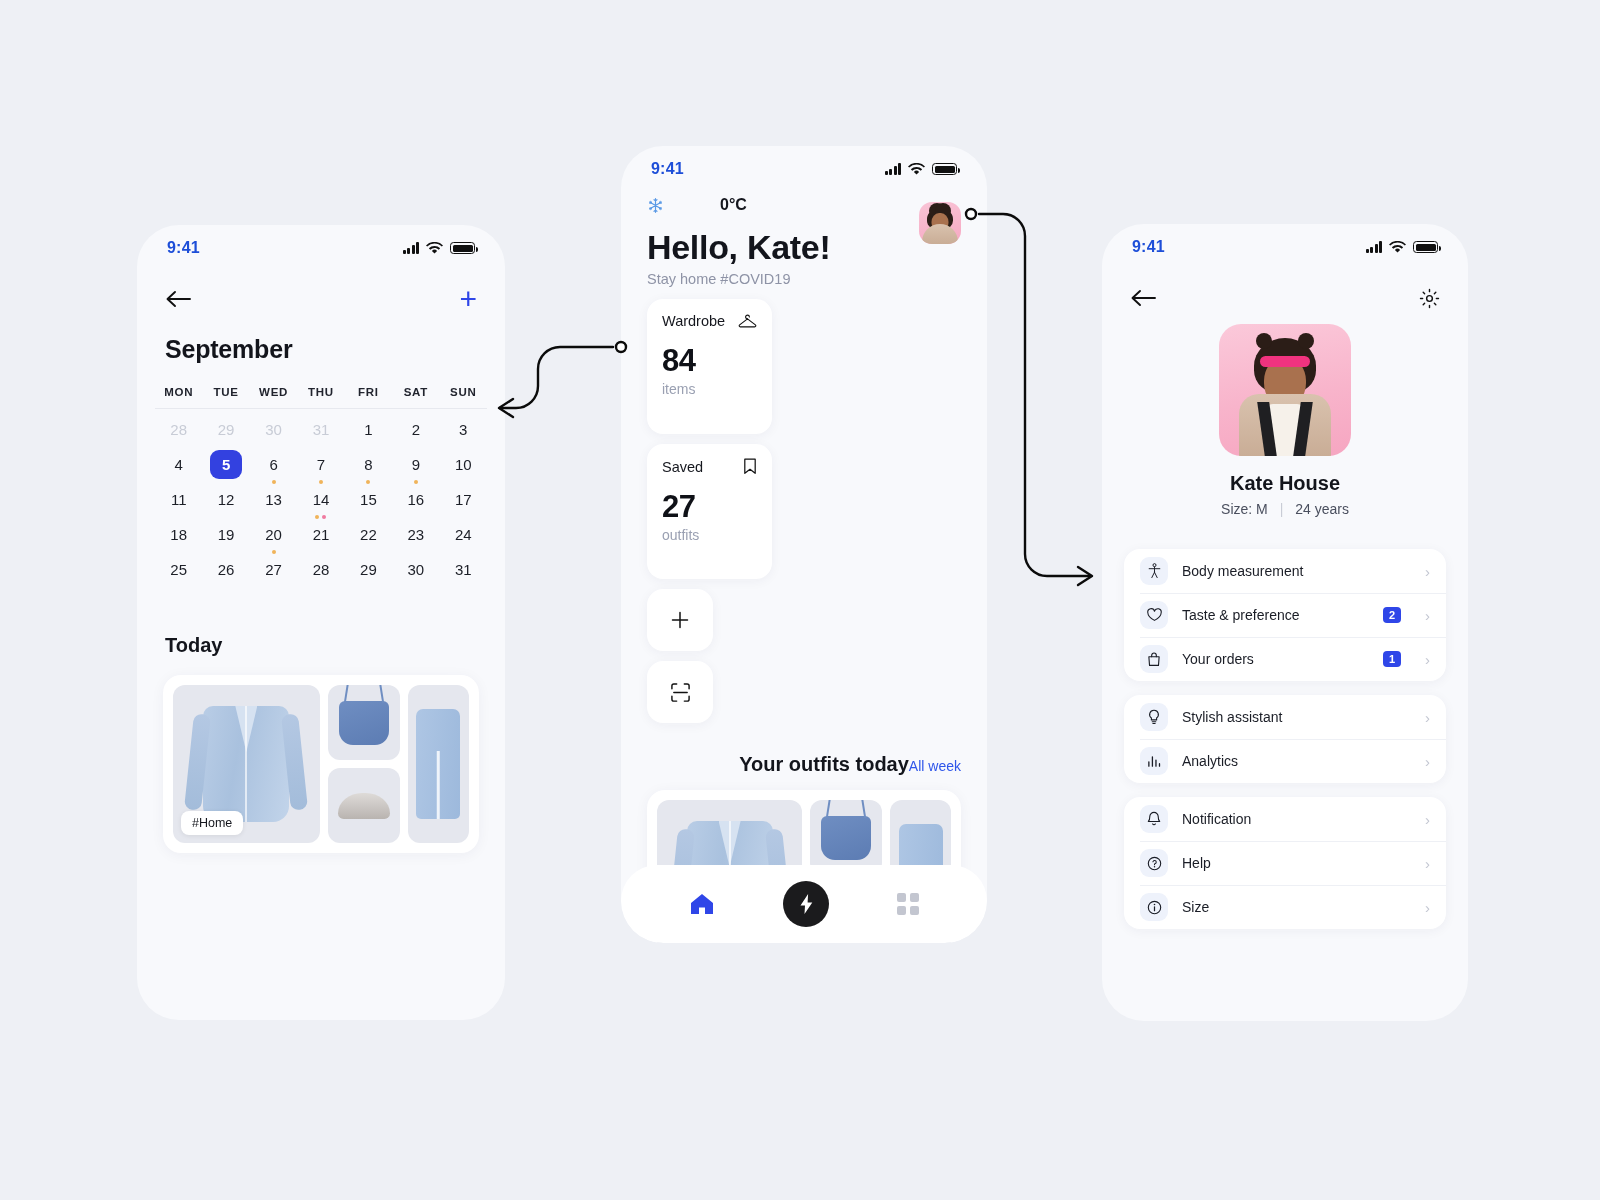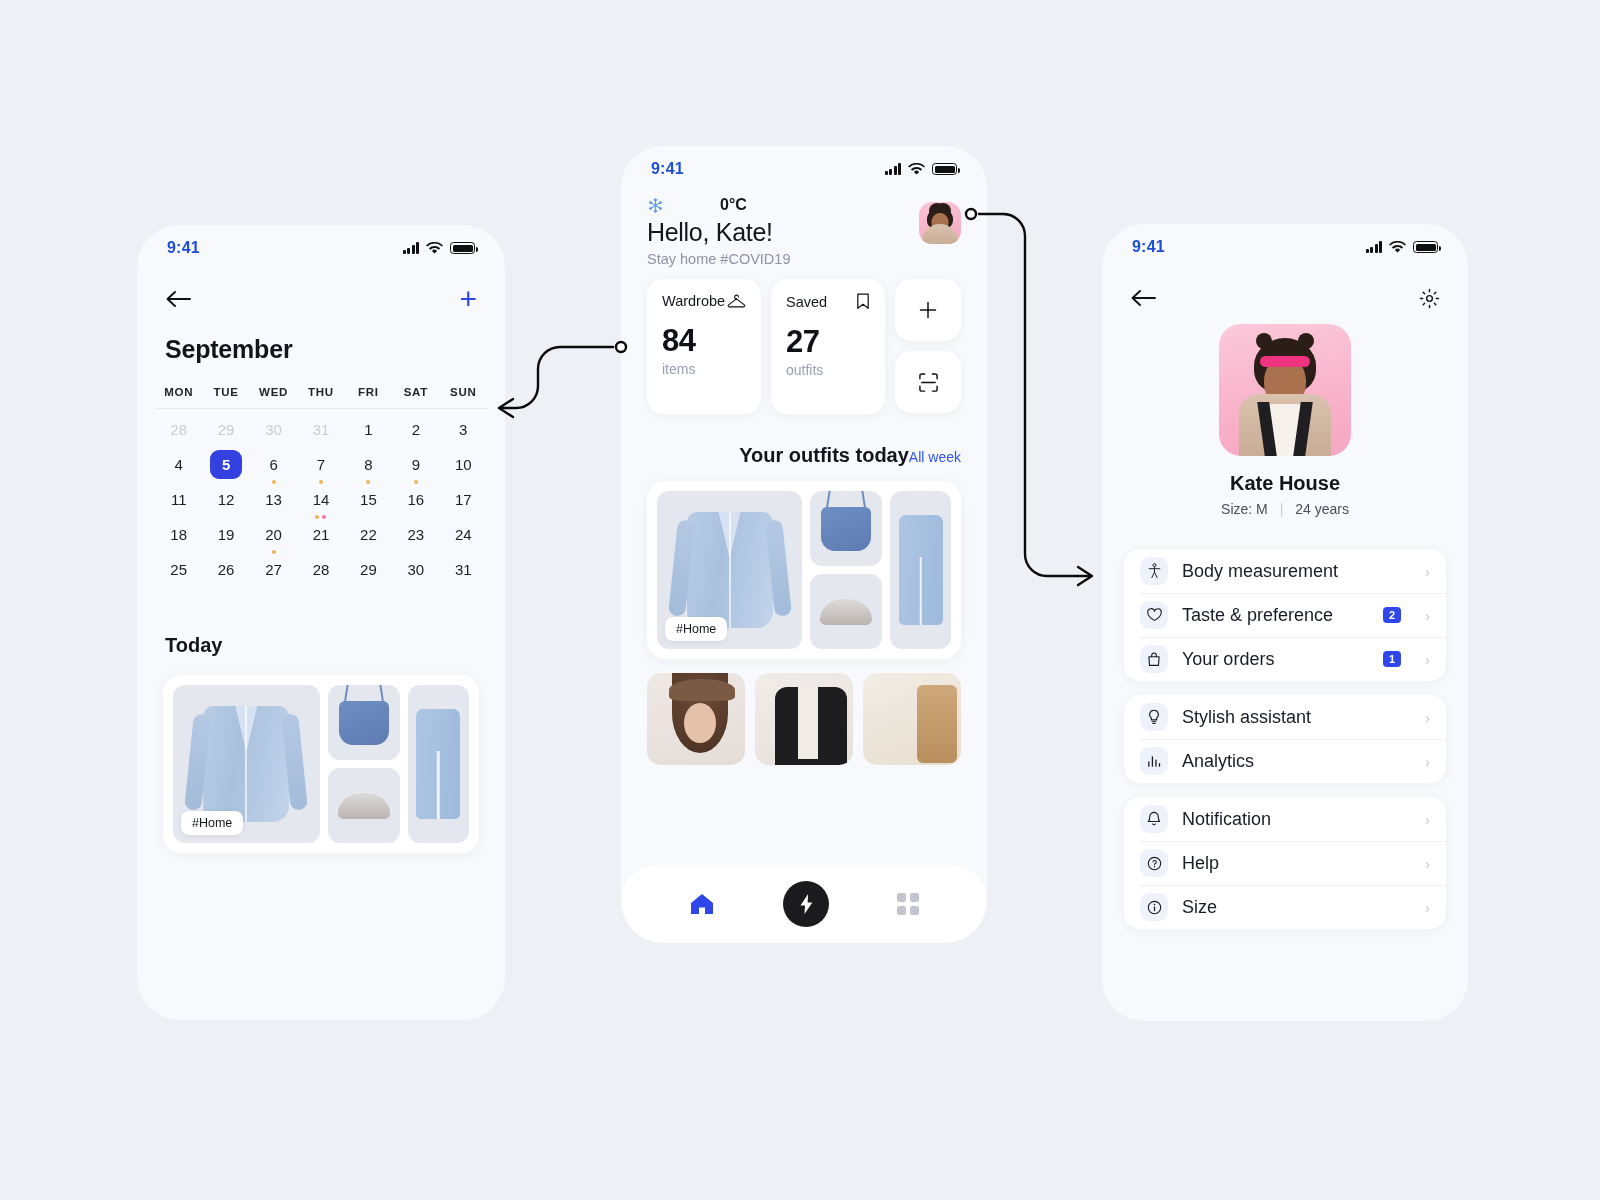--- a/index.html
+++ b/index.html
@@ -88,32 +88,32 @@
   .bra::before { left:7px; transform:rotate(9deg); }
   .bra::after { right:7px; transform:rotate(-9deg); }
   .pants { width:44px; height:110px; background:linear-gradient(95deg,#aec6e4,#9db9dc); border-radius:7px 7px 5px 5px; position:relative; }
   .pants::after { content:""; position:absolute; left:50%; top:38%; bottom:0; width:2.5px; background:#eff4fa; transform:translateX(-50%); }
   .slipper { width:52px; height:26px; background:linear-gradient(180deg,#dedbd8,#b9b4b0); border-radius:26px 26px 6px 6px / 22px 22px 6px 6px; }
 
   
   .home-top { padding: 4px 26px 0; }
   .wx { display:flex; align-items:center; gap:8px; }
   .wx .t { font-size:16px; font-weight:700; color:#15171e;margin-left:48px; }
-  .hello { font-size:25px; font-weight:400; color:#13151c; margin-top:4px; letter-spacing:-.3px; }
+  .hello { font-size:34px; font-weight:700; color:#13151c; margin-top:14px; letter-spacing:-.3px; }
   .stayhome { font-size:14.5px; color:#8e93a6; margin-top:4px; }
   .avatar-btn {
     position:absolute; right:26px; top:56px; width:42px; height:42px; border-radius:13px;
     overflow:hidden; background:linear-gradient(165deg,#f9c4d6,#f6a8c2); border:none; cursor:pointer;
   }
   .ev-card { margin: 16px 26px 0; background:#fff; border-radius:16px; padding:16px 18px; box-shadow:0 2px 12px rgba(40,48,80,.05); position:relative; }
   .ev-date { font-size:15px; color:#15171e; font-weight:400; }
   .ev-none { font-size:15px; color:#2f56ea; margin-top:9px; }
   .ev-cal { position:absolute; right:18px; top:16px; }
 
-  .stat-row { display:flex; gap:10px; margin: 12px 26px 0; }
+  .stat-row { display:flex; gap:10px; margin: 12px 26px 0; flex-direction: column; }
   .stat-card { background:#fff; border-radius:16px; padding:14px 15px; box-shadow:0 2px 12px rgba(40,48,80,.05); }
   .stat-w { width:125px; height:135px; }
   .stat-head { display:flex; align-items:center; justify-content:space-between; }
   .stat-head span { font-size:14.5px; color:#15171e; }
   .stat-num { font-size:31px; font-weight:700; color:#0f1117; margin-top:14px; letter-spacing:-.5px; }
   .stat-sub { font-size:14px; color:#9aa0b2; margin-top:2px; }
   .sq-col { display:flex; flex-direction:column; gap:10px; }
   .sq-btn { width:66px; height:62px; background:#fff; border-radius:16px; display:flex; align-items:center; justify-content:center; border:none; cursor:pointer; box-shadow:0 2px 12px rgba(40,48,80,.05); }
 
   .sec-head { display:flex; align-items:baseline; justify-content:flex-end; padding: 30px 26px 0; }
@@ -161,21 +161,21 @@
 
   .prof-name { text-align:center; font-size:20px; font-weight:700; color:#13151c; margin-top:16px; }
   .prof-meta { text-align:center; font-size:14px; color:#4a4f5e; margin-top:6px; }
   .prof-meta .divider { color:#c9ccd6; margin:0 8px; }
 
   .menu-group { margin: 0 22px 14px; background:#fff; border-radius:16px; box-shadow:0 2px 12px rgba(40,48,80,.05); overflow:hidden; }
   .menu-group.first { margin-top: 32px; }
   .menu-item { display:flex; align-items:center; gap:14px; padding: 0 16px; height:44px; cursor:pointer; position:relative; }
   .menu-item + .menu-item::before { content:""; position:absolute; left:16px; right:0; top:0; height:1px; background:#eef0f5; }
   .mi-ico { width:28px; height:28px; border-radius:9px; background:#eef2fb; display:flex; align-items:center; justify-content:center; flex:0 0 auto; }
-  .mi-label { flex:1; font-size:18px; color:#1a1d26; }
+  .mi-label { flex:1; font-size:14px; color:#1a1d26; }
   .mi-badge { background:#2f46e8; color:#fff; font-size:11px; font-weight:600; border-radius:4px; padding:2px 6px; min-width:18px; text-align:center; }
   .chev { color:#c3c7d2; font-size:15px; margin-left:10px; }
 
   
   .connectors { position:absolute; inset:0; pointer-events:none; }
 </style>
 </head>
 <body>
 
 <div class="canvas">

